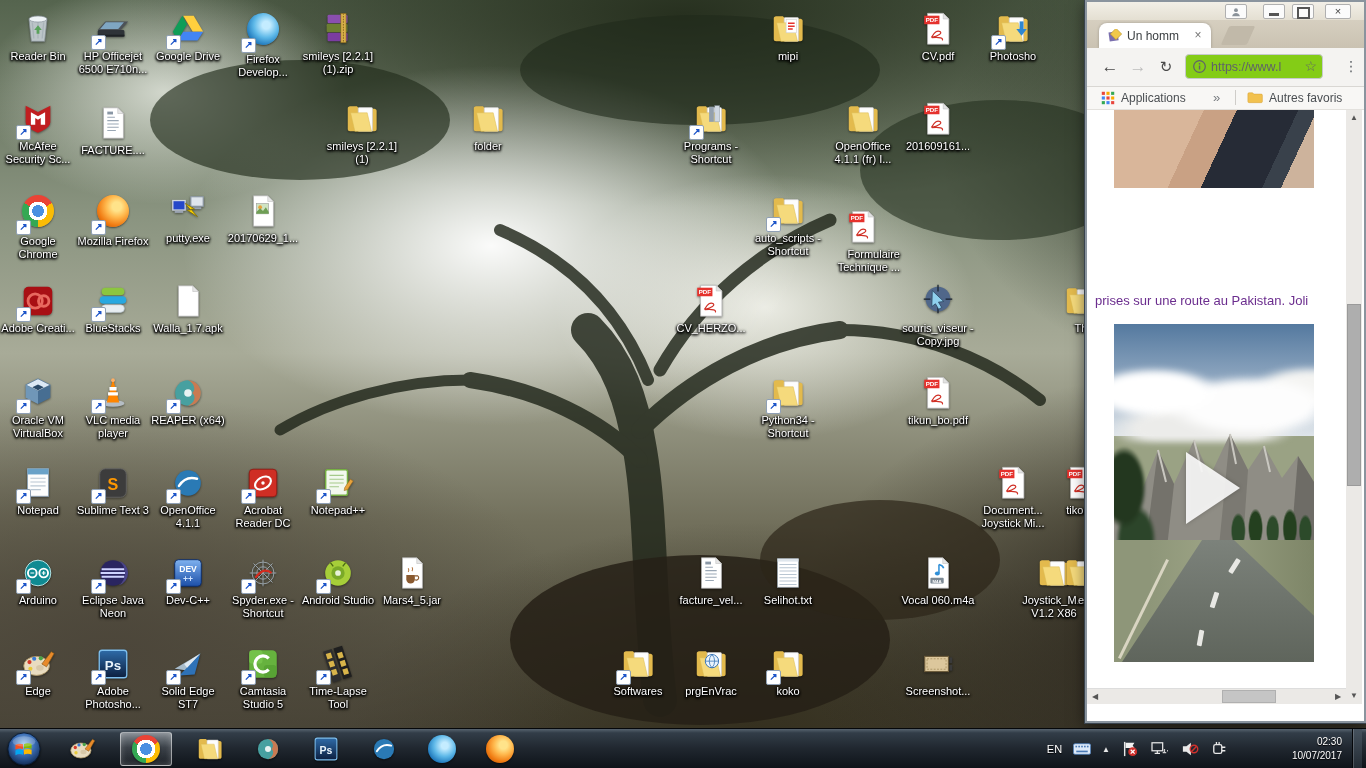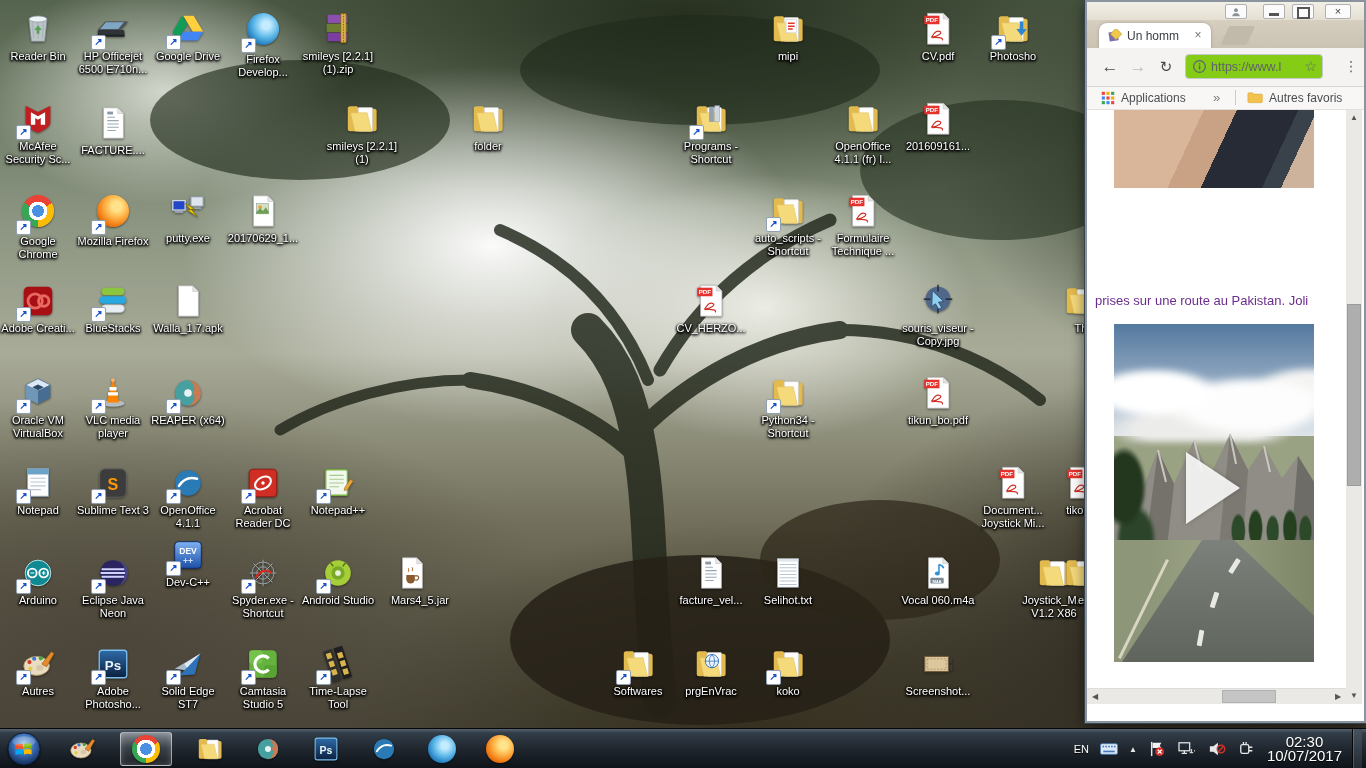--- a/index.html
+++ b/index.html
@@ -121,21 +121,21 @@
   .tb-item .gi{width:28px;height:28px;margin:0;}
   .tb-item.start svg{width:38px;height:38px;}
   .tb-item.active{background:linear-gradient(180deg,rgba(255,255,255,.38),rgba(255,255,255,.12) 45%,rgba(255,255,255,.05));
       border:1px solid rgba(255,255,255,.55);border-radius:3px;width:52px;height:34px;box-sizing:border-box;
       box-shadow:inset 0 0 6px rgba(255,255,255,.25);}
   #tray{position:absolute;right:0;top:0;height:40px;display:flex;align-items:center;gap:10px;padding-right:4px;}
   .tray-txt{color:#fff;font-size:11px;text-shadow:0 1px 1px #000;}
   .tray-ico{width:20px;height:18px;display:flex;align-items:center;justify-content:center;}
   .tray-ico svg{width:18px;height:16px;}
   .tray-up{color:#e8e8e8;font-size:8px;}
-  .clock{color:#fff;font-size:15px;line-height:14px;text-align:center;text-shadow:0 1px 1px #000;min-width:66px;}
+  .clock{color:#fff;font-size:10px;line-height:14px;text-align:right;text-shadow:0 1px 1px #000;min-width:66px;margin-left:36px;}
   .showdesk{width:9px;height:40px;border-left:1px solid #05070a;
       background:linear-gradient(180deg,#46525e,#232b33);box-shadow:inset 1px 0 0 rgba(255,255,255,.18);}
 </style>
 </head>
 <body>
 
 <div id="stage">
   <div id="wallpaper">
     <svg id="tree-overlay" viewBox="0 0 1366 768" preserveAspectRatio="none">
       <g fill="none" stroke="#20261a" stroke-linecap="round" opacity="0.82">
@@ -364,21 +364,21 @@
         <div class="glyph">
           <svg viewBox="0 0 40 40">
             <path d="M5 9c0-1.4 1-2.4 2.4-2.4h7.2l2.6 2.6H33c1.4 0 2.4 1 2.4 2.4v19c0 1.4-1 2.4-2.4 2.4H7.4C6 33 5 32 5 30.6z" fill="#e3ba4d"></path>
             <rect x="16" y="8" width="15" height="25" rx="1" fill="#fdfdfd" stroke="#c9c9c9" stroke-width="0.7"></rect>
             <path d="M8 13.5h17.5l4.5 19.5H12.5z" fill="#f5da7c" stroke="#d8b84e" stroke-width="0.5"></path>
           </svg>
           <div class="sc">↗</div>
         </div>
         <div class="lbl">auto_scripts - Shortcut</div>
       </div>
-      <div class="ds-icon" style="left: 826px; top: 192px;">
+      <div class="ds-icon" style="left: 826px; top: 208px; text-align: right;">
         <div class="glyph">
           <svg viewBox="0 0 40 40">
             <path d="M9 3.5h16.5l6 6V36H9z" fill="#fff" stroke="#b5b5b5" stroke-width="0.8"></path>
             <path d="M25.5 3.5l6 6h-6z" fill="#e2e2e2" stroke="#b5b5b5" stroke-width="0.5"></path>
             <rect x="5.5" y="6" width="16" height="9" fill="#e5322d"></rect>
             <text x="13.5" y="13" font-size="6.5" font-weight="bold" fill="#fff" text-anchor="middle">PDF</text>
             <path d="M13 29q5-9 9.5-6q2.5 2.5-9 6q13-1 11 3" fill="none" stroke="#d03026" stroke-width="1.3"></path>
           </svg>
         </div>
         <div class="lbl">Formulaire Technique ...</div>
@@ -597,21 +597,21 @@
         <div class="glyph">
           <svg viewBox="0 0 40 40">
             <circle cx="20" cy="20" r="13.5" fill="#2a2560"></circle>
             <path d="M8 16h24M7 20h26M8 24h24" stroke="#cfd4ff" stroke-width="2"></path>
             <path d="M26 7a13.5 13.5 0 0 1 0 26 16 16 0 0 0 0-26z" fill="#4a448a"></path>
           </svg>
           <div class="sc">↗</div>
         </div>
         <div class="lbl">Eclipse Java Neon</div>
       </div>
-      <div class="ds-icon" style="left: 151px; top: 536px;">
+      <div class="ds-icon" style="left: 151px; top: 554px;">
         <div class="glyph">
           <svg viewBox="0 0 40 40">
             <defs>
               <linearGradient id="dvg" x1="0" y1="0" x2="0" y2="1">
                 <stop offset="0" stop-color="#7fb2f0"></stop>
                 <stop offset="1" stop-color="#1c4fa8"></stop>
               </linearGradient>
             </defs>
             <rect x="6" y="6" width="28" height="28" rx="4" fill="url(#dvg)" stroke="#0f2d66" stroke-width="1"></rect>
             <text x="20" y="19" font-size="9" font-weight="bold" fill="#fff" text-anchor="middle">DEV</text>
@@ -640,21 +640,21 @@
           <svg viewBox="0 0 40 40">
             <circle cx="20" cy="20" r="13.5" fill="#a6ce39"></circle>
             <circle cx="20" cy="20" r="7" fill="#7aa928"></circle>
             <circle cx="20" cy="20" r="3" fill="#e8f2d8"></circle>
             <path d="M12 9l3 4M28 9l-3 4" stroke="#4a6a12" stroke-width="1.4"></path>
           </svg>
           <div class="sc">↗</div>
         </div>
         <div class="lbl">Android Studio</div>
       </div>
-      <div class="ds-icon" style="left: 375px; top: 554px; text-align: right;">
+      <div class="ds-icon" style="left: 375px; top: 554px;">
         <div class="glyph">
           <svg viewBox="0 0 40 40">
             <path d="M10 4h15l6 6v26H10z" fill="#fff" stroke="#b5b5b5" stroke-width="0.8"></path>
             <path d="M25 4l6 6h-6z" fill="#e6e6e6" stroke="#b5b5b5" stroke-width="0.5"></path>
             <path d="M14 22h9v4.5a4.5 4.5 0 0 1-9 0z" fill="#8a5a30"></path>
             <path d="M23 23h3a2.5 2.5 0 0 1-3 4" fill="none" stroke="#8a5a30" stroke-width="1.2"></path>
             <path d="M16 15q1.5 2 0 4M20 14q1.5 2 0 4" stroke="#b0703a" stroke-width="1.1" fill="none"></path>
           </svg>
         </div>
         <div class="lbl">Mars4_5.jar</div>
@@ -720,21 +720,21 @@
             <ellipse cx="18.5" cy="22" rx="13.5" ry="10" fill="#e9dcc0" stroke="#b09a6a" stroke-width="1"></ellipse>
             <ellipse cx="22" cy="24" rx="4" ry="3" fill="#d8c8a8"></ellipse>
             <circle cx="11" cy="18" r="2.2" fill="#d43a2a"></circle>
             <circle cx="16" cy="14.5" r="2.2" fill="#3a7ad4"></circle>
             <circle cx="23" cy="14" r="2.2" fill="#48a348"></circle>
             <circle cx="12" cy="25" r="2.2" fill="#e8c93a"></circle>
             <path d="M24 20L34 7l3 2-8 14z" fill="#e88a2a" stroke="#8a5a1a" stroke-width="0.7"></path>
           </svg>
           <div class="sc">↗</div>
         </div>
-        <div class="lbl">Autres</div>
+        <div class="lbl">Edge</div>
       </div>
       <div class="ds-icon" style="left: 76px; top: 645px;">
         <div class="glyph">
           <svg viewBox="0 0 40 40">
             <defs>
               <linearGradient id="psg" x1="0" y1="0" x2="0" y2="1">
                 <stop offset="0" stop-color="#2e6ba8"></stop>
                 <stop offset="1" stop-color="#0c1f3f"></stop>
               </linearGradient>
             </defs>

